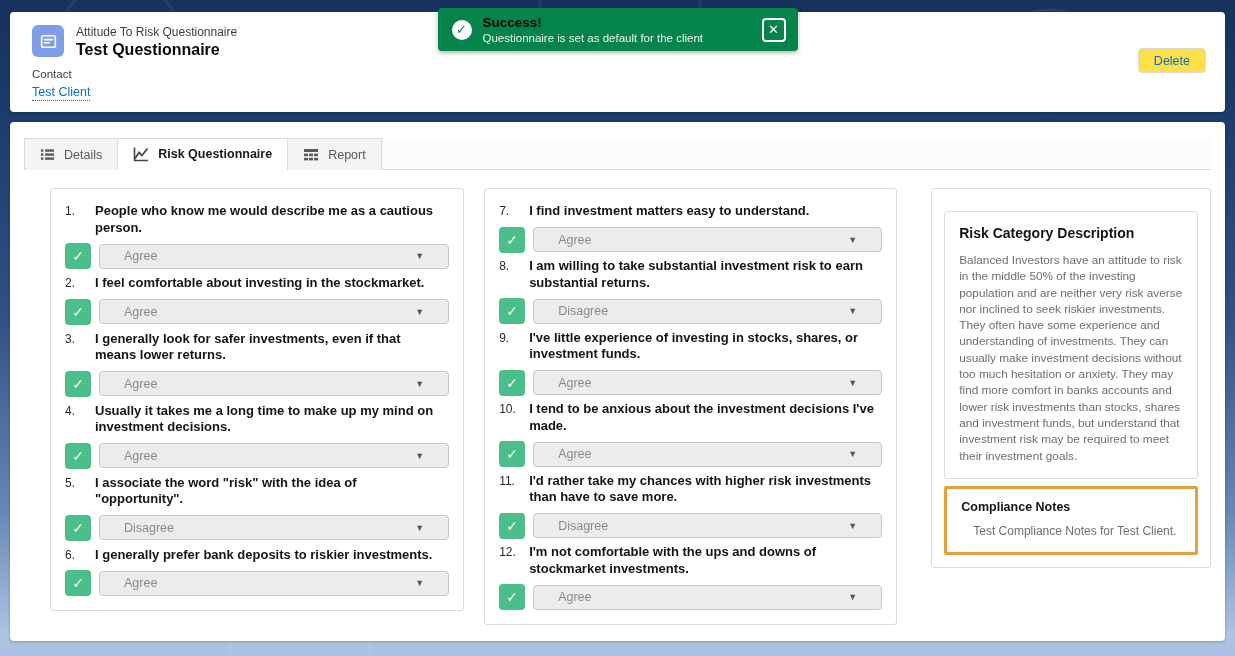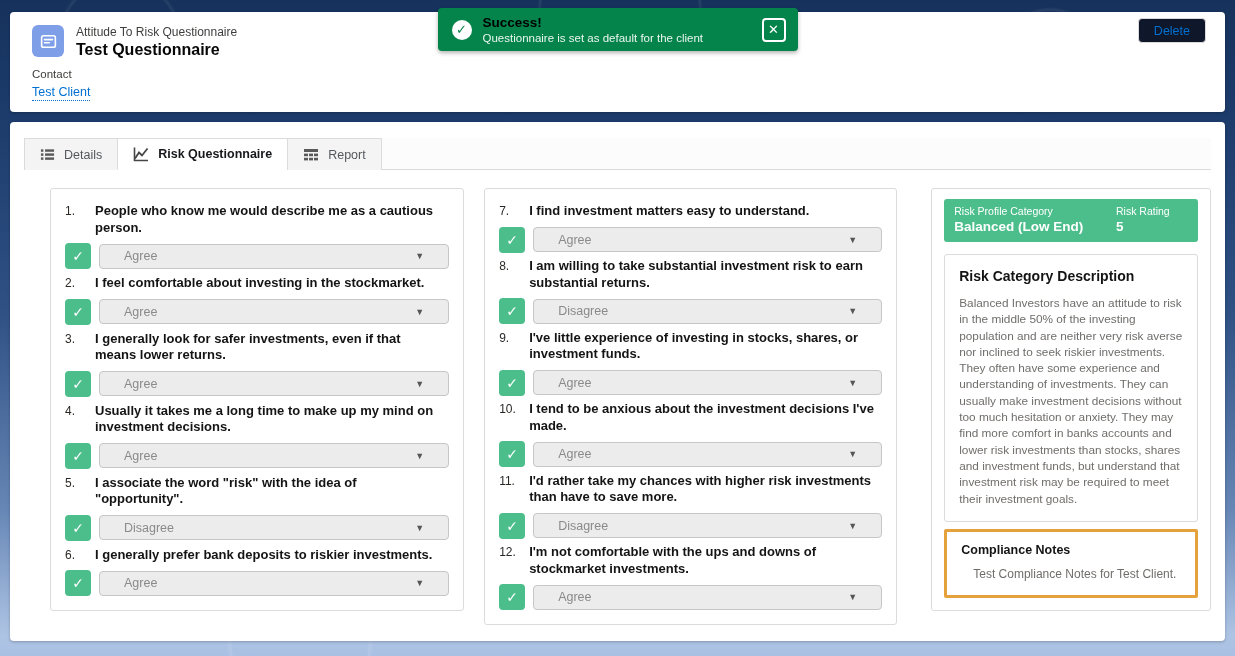--- a/index.html
+++ b/index.html
@@ -16,21 +16,21 @@
   }
   .card { background:#fff; border-radius:4px; box-shadow: 0 1px 3px rgba(0,0,0,.25); }
 
   
   .header-card { position:relative; height:100px; }
   .header-top { display:flex; align-items:flex-start; padding:13px 20px 0 22px; }
   .record-icon { width:32px; height:32px; border-radius:6px; background:#7F9EE8; display:flex; align-items:center; justify-content:center; flex:0 0 auto; }
   .titles { margin-left:12px; }
   .subtitle { font-size:12px; color:#3E3E3C; line-height:15px; }
   .title { font-size:16px; font-weight:bold; color:#080707; line-height:20px; }
-  .delete-btn { position:absolute; right:19px; top:6px; height:25px; padding:0 15px; background:#0f172a;
+  .delete-btn { position:absolute; right:19px; top:36px; height:25px; padding:0 15px; background:#fde047;
     border:1px solid #dddbda; border-radius:4px; color:#0070D2; font-size:12.5px; font-family:inherit; cursor:pointer; }
   .header-fields { padding:8px 6px 0 22px; }
   .field-label { font-size:11.5px; color:#3E3E3C; margin-bottom:2px; }
   .field-link { font-size:12.5px; color:#0070D2; text-decoration:none; border-bottom:1px dotted #0070D2; display:inline-block; padding-bottom:1px; cursor:pointer; }
 
   
   .toast { position:absolute; left:50%; transform:translateX(-50%); top:-4px; width:360px; height:43px;
     background:#04844B; border-radius:4px; box-shadow:0 2px 4px rgba(0,0,0,.3);
     display:flex; align-items:center; padding:0 12px 0 14px; z-index:5; }
   .toast-check { width:20px; height:20px; border-radius:50%; background:#fff; color:#04844B;
@@ -312,30 +312,20 @@
             <div class="q-check">✓</div>
             <div class="q-select">
               <span class="val">Agree</span>
               <span class="arrow">▼</span>
             </div>
           </div>
         </div>
       </div>
 
     <div class="right-panel">
-      <div class="risk-header">
-        <div>
-          <div class="rh-lbl">Risk Profile Category</div>
-          <div class="rh-val">Balanced (Low End)</div>
-        </div>
-        <div class="rh-right">
-          <div class="rh-lbl">Risk Rating</div>
-          <div class="rh-val">5</div>
-        </div>
-      </div>
 
       <div class="desc-box">
         <div class="desc-title">Risk Category Description</div>
         <div class="desc-text">Balanced Investors have an attitude to risk in the middle 50% of the investing population and are neither very risk averse nor inclined to seek riskier investments. They often have some experience and understanding of investments. They can usually make investment decisions without too much hesitation or anxiety. They may find more comfort in banks accounts and lower risk investments than stocks, shares and investment funds, but understand that investment risk may be required to meet their investment goals.</div>
       </div>
 
       <div class="compliance-box">
         <div class="comp-title">Compliance Notes</div>
         <div class="comp-text">Test Compliance Notes for Test Client.</div>
       </div>

